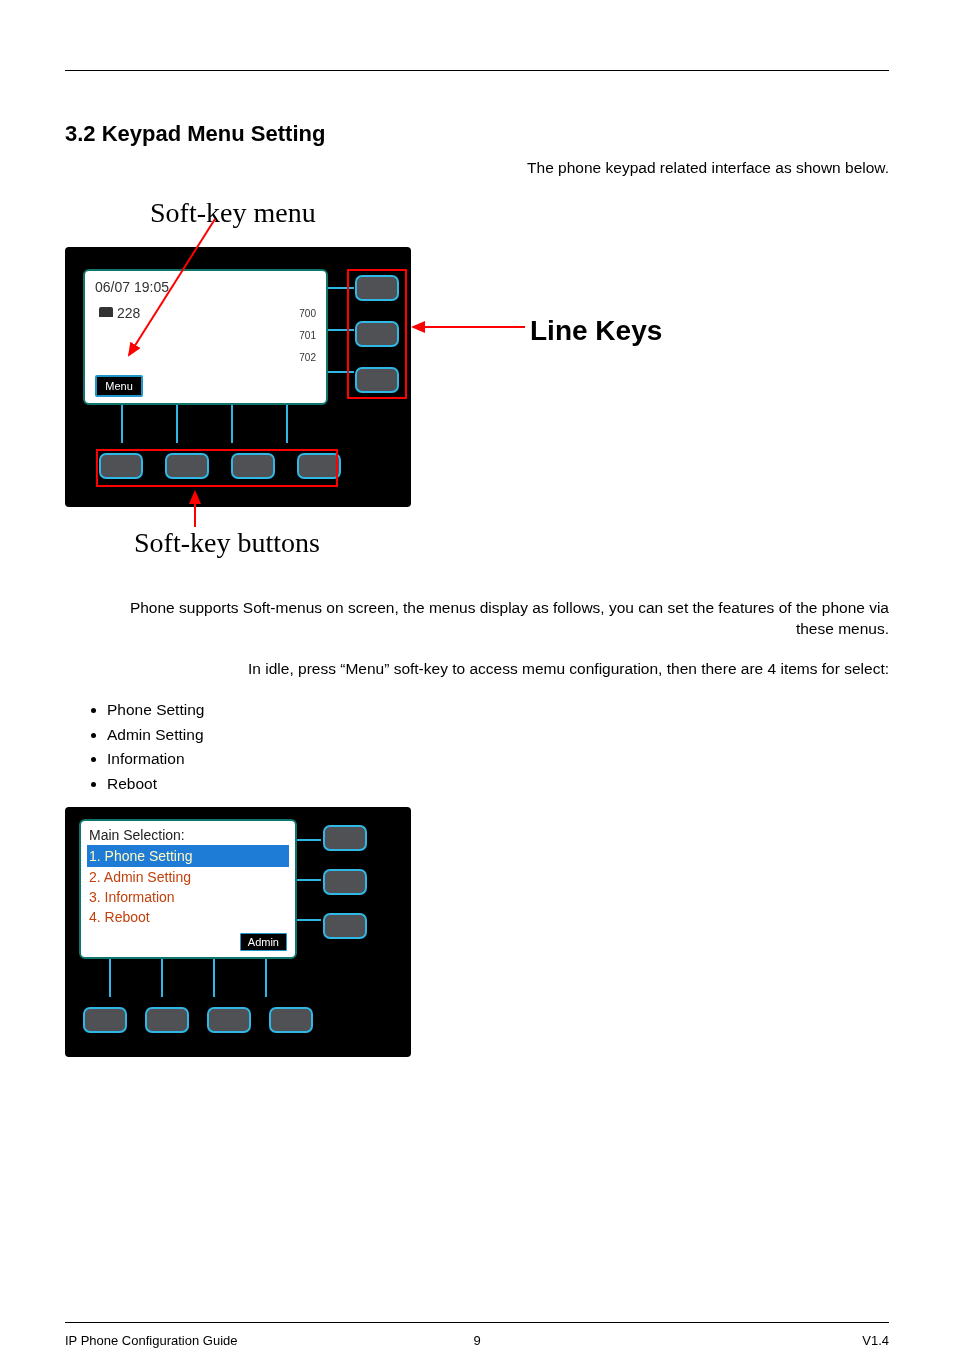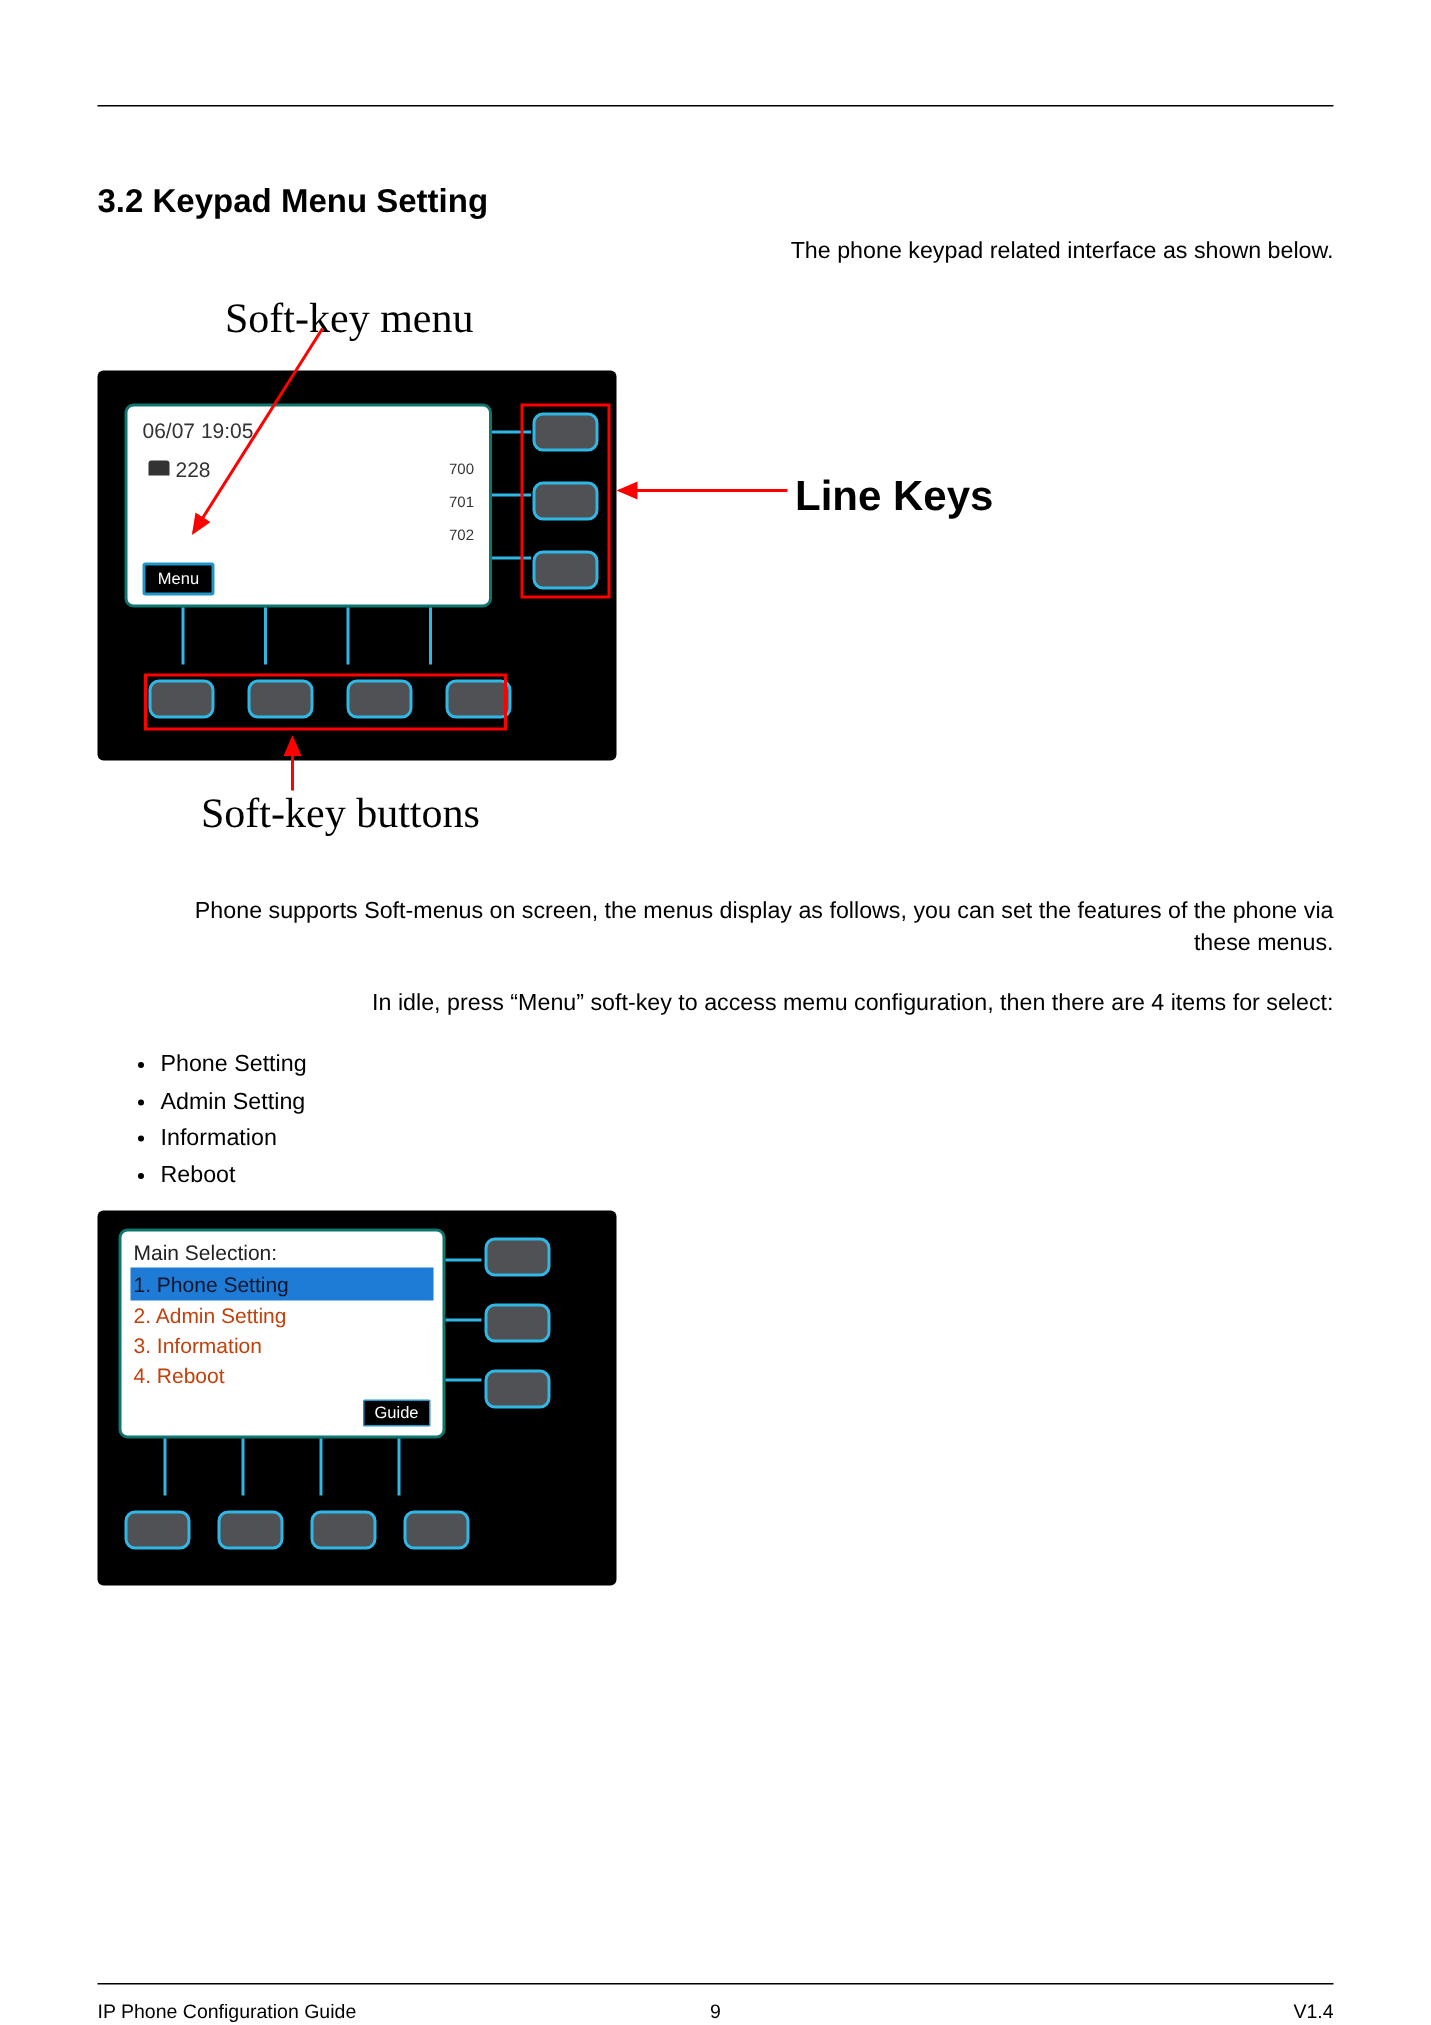--- a/index.html
+++ b/index.html
@@ -207,21 +207,21 @@
   .menu-items {
     position: absolute;
     left: 6px;
     top: 24px;
     right: 6px;
     font-size: 14px;
     line-height: 20px;
   }
   .menu-items .hi {
     background: #1e7bd6;
-    color: #0f172a;
+    color: #fef9c3;
     padding: 1px 2px;
     display: block;
   }
   .menu-items .it {
     color: #c2410c;
     padding: 0 2px;
     display: block;
   }
   .back-chip {
     position: absolute;
@@ -396,21 +396,21 @@
 
   <div class="device menu indent">
     <div class="screen">
       <div class="menu-title">Main Selection:</div>
       <div class="menu-items">
         <span class="hi">1. Phone Setting</span>
         <span class="it">2. Admin Setting</span>
         <span class="it">3. Information</span>
         <span class="it">4. Reboot</span>
       </div>
-      <div class="back-chip">Guide</div>
+      <div class="back-chip">Admin</div>
     </div>
 
     <div class="stalks">
       <div class="stalk" style="left:30px;"></div>
       <div class="stalk" style="left:82px;"></div>
       <div class="stalk" style="left:134px;"></div>
       <div class="stalk" style="left:186px;"></div>
     </div>
     <div class="btn-row2">
       <div class="pill-btn"></div>

